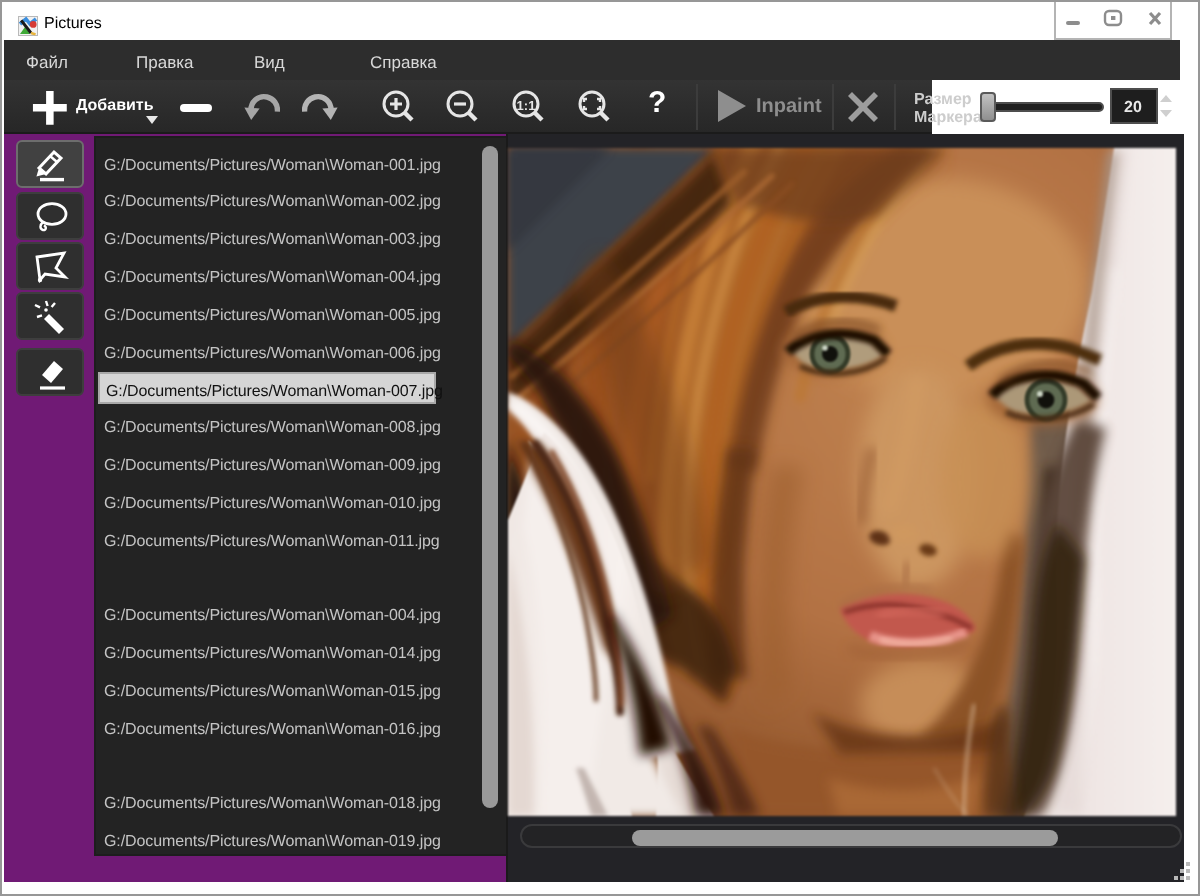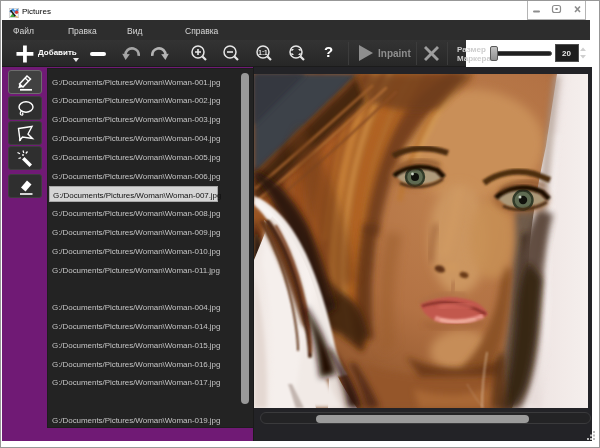--- a/index.html
+++ b/index.html
@@ -164,21 +164,21 @@
     <div class="row" style="top:83.7px">G:/Documents/Pictures/Woman\Woman-005.jpg</div>
     <div class="row" style="top:102.5px">G:/Documents/Pictures/Woman\Woman-006.jpg</div>
     <div class="row" style="top:140.1px">G:/Documents/Pictures/Woman\Woman-008.jpg</div>
     <div class="row" style="top:158.9px">G:/Documents/Pictures/Woman\Woman-009.jpg</div>
     <div class="row" style="top:177.70000000000002px">G:/Documents/Pictures/Woman\Woman-010.jpg</div>
     <div class="row" style="top:196.5px">G:/Documents/Pictures/Woman\Woman-011.jpg</div>
     <div class="row" style="top:234.10000000000002px">G:/Documents/Pictures/Woman\Woman-004.jpg</div>
     <div class="row" style="top:252.9px">G:/Documents/Pictures/Woman\Woman-014.jpg</div>
     <div class="row" style="top:271.7px">G:/Documents/Pictures/Woman\Woman-015.jpg</div>
     <div class="row" style="top:290.5px">G:/Documents/Pictures/Woman\Woman-016.jpg</div>
-    <div class="row" style="top:309.3px">G:/Documents/Pictures/Woman\Woman-017.jpg</div>
+    <div class="row" style="top:328.1px">G:/Documents/Pictures/Woman\Woman-018.jpg</div>
     <div class="row" style="top:346.90000000000003px">G:/Documents/Pictures/Woman\Woman-019.jpg</div>
     <div id="selrow">
         <span>G:/Documents/Pictures/Woman\Woman-007.jpg</span>
       </div>
     <div id="vsb"></div>
   </div>
 
   <div id="canvas" class="abs">
     <svg id="photo" class="abs" width="334" height="334" viewBox="0 0 334 334">
       <defs>

